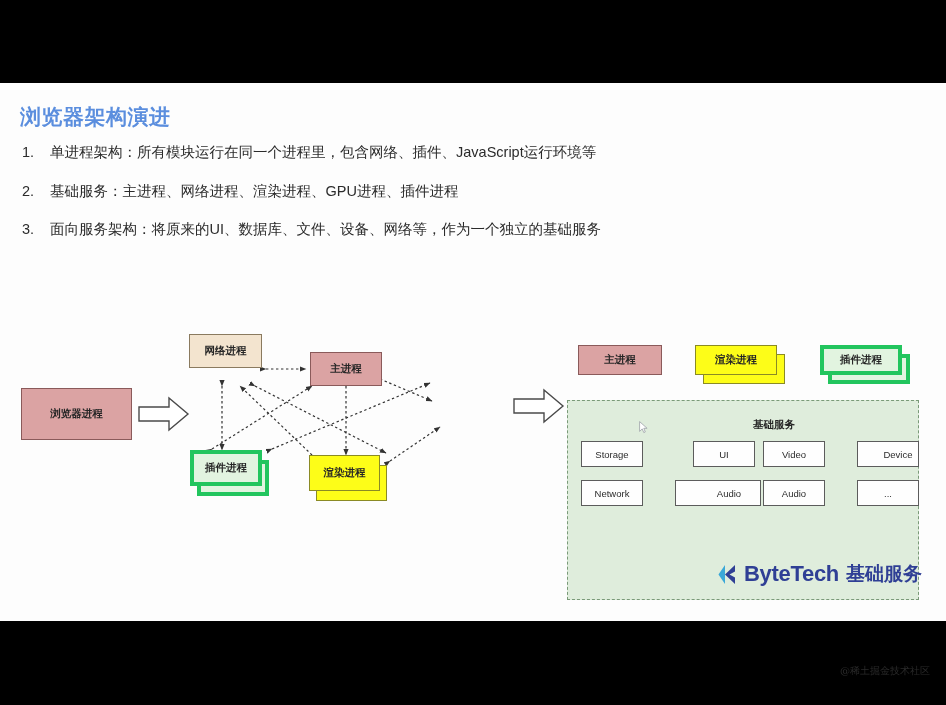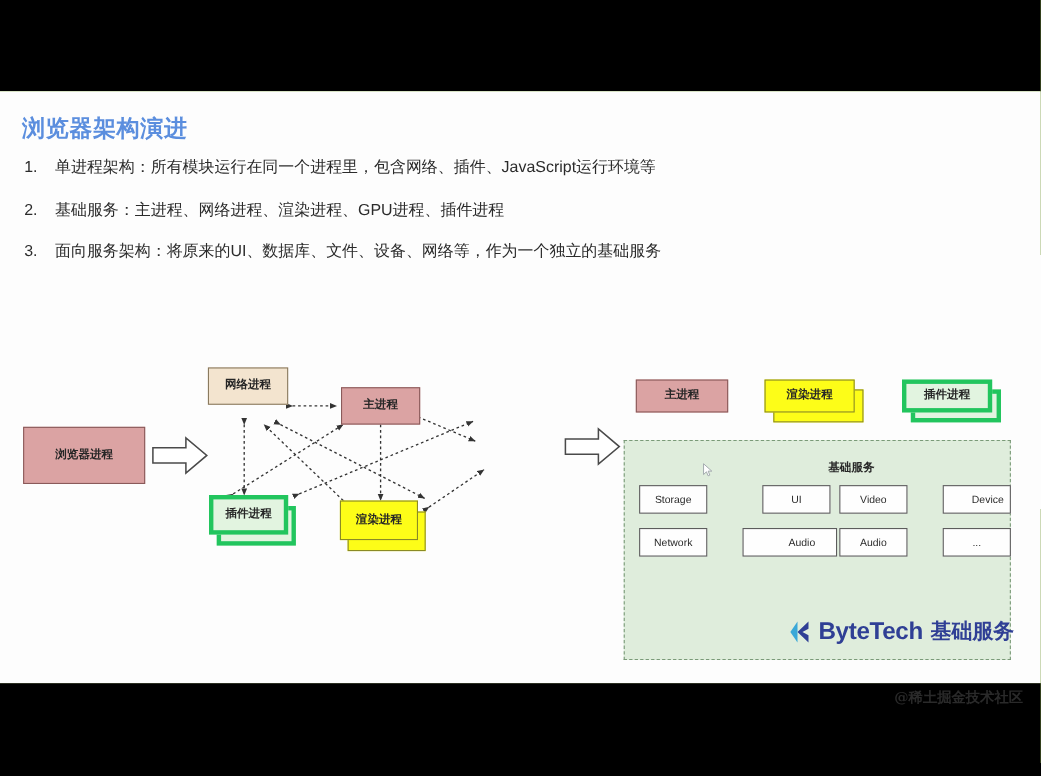--- a/index.html
+++ b/index.html
@@ -72,24 +72,23 @@
   
   .brand{
     position:absolute;right:24px;top:478px;
     display:flex;align-items:center;gap:7px;white-space:nowrap;
   }
   .brand-mark{width:19px;height:21px;flex:0 0 19px;}
   .brand-name{font-size:22px;font-weight:bold;color:#2f3f95;letter-spacing:-.3px;}
   .brand-sub{font-size:19px;font-weight:bold;color:#2f3f95;}
 
   .watermark{
-    position:absolute;right:16px;top:625px;
-    font-size:13px;color:#2a2a2a;white-space:nowrap;
+    position:absolute;right:16px;top:664px;
+    font-size:10px;color:#2a2a2a;white-space:nowrap;
     font-family:"DejaVu Serif","Liberation Serif",serif;
-    font-weight:bold;
   }
 </style>
 </head>
 <body>
 
 <div id="slide-root">
 
   <div class="bar-top"></div>
   <div class="bar-bottom"></div>
 

